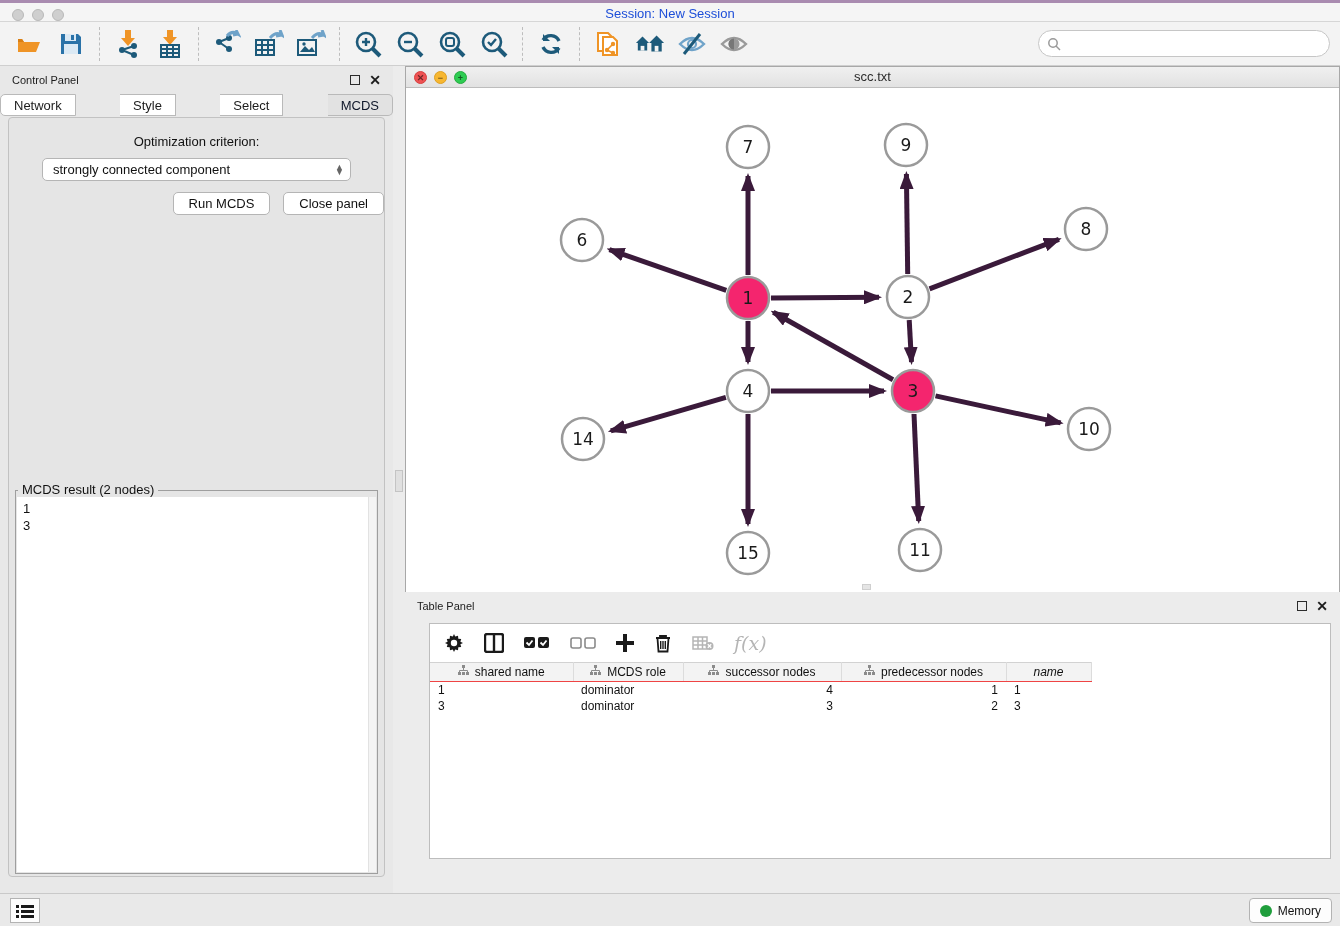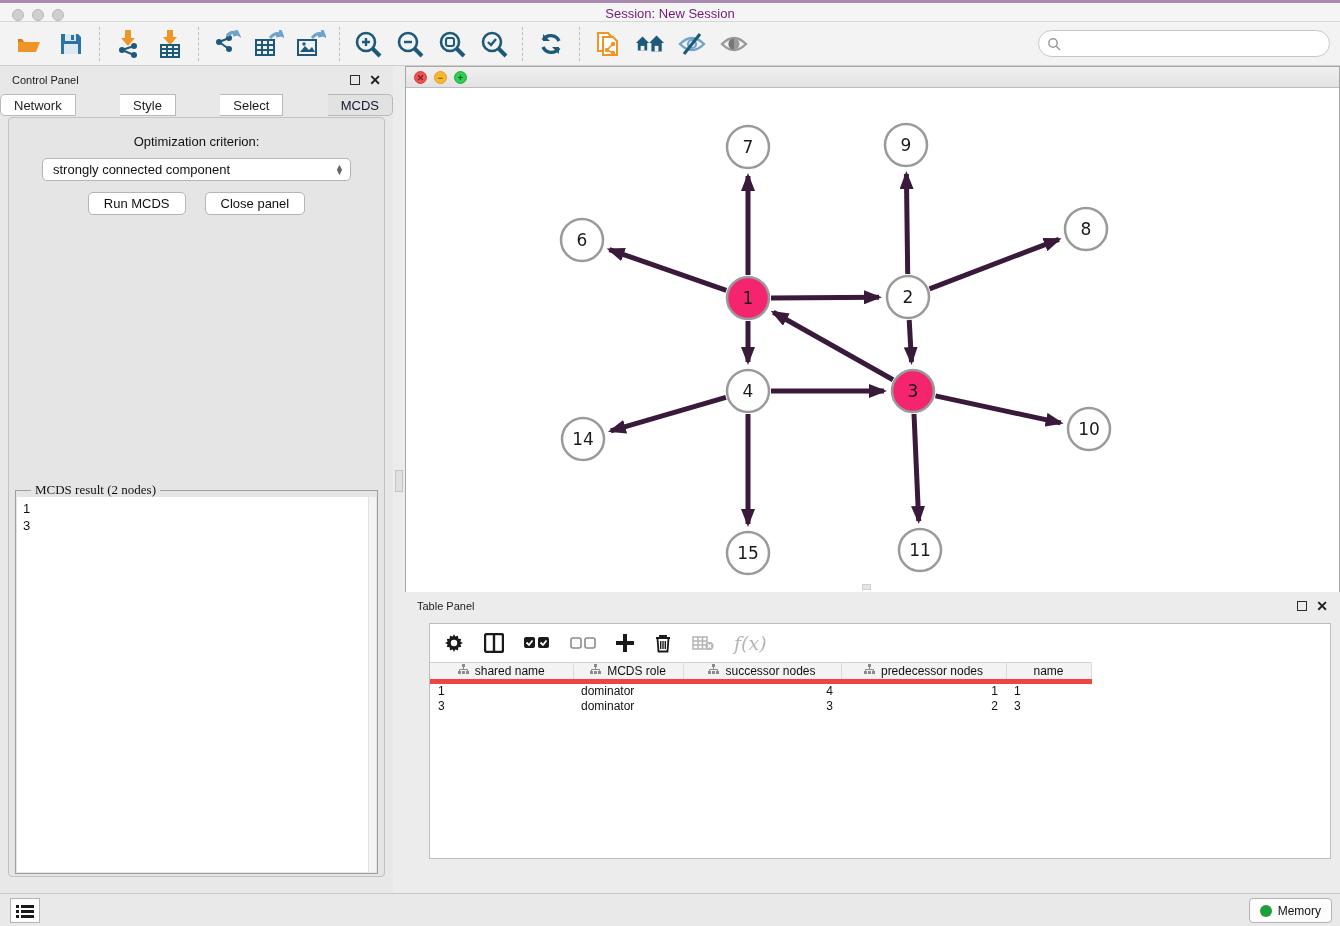--- a/index.html
+++ b/index.html
@@ -5,21 +5,21 @@
   * { box-sizing: border-box; margin: 0; padding: 0; }
   html,body { width:1340px; height:926px; }
   body { font-family:"Liberation Sans", sans-serif; background:#e8e8e8; position:relative; overflow:hidden; }
 
   
   .titlebar { position:absolute; left:0; top:0; width:1340px; height:22px;
     background:#f5f5f5; border-top:3px solid #a98bb0; border-bottom:1px solid #d6d6d6; }
   .traffic { position:absolute; left:12px; top:6px; display:flex; gap:8px; }
   .tl { width:12px; height:12px; border-radius:50%; background:#cfcfcf; border:1px solid #b9b9b9; }
   .titlebar .win-title { position:absolute; left:0; right:0; top:3px; text-align:center;
-    font-size:13px; color:#701a75; }
+    font-size:13px; color:#1d4ed8; }
 
   
   .toolbar { position:absolute; left:0; top:22px; width:1340px; height:44px;
     background:#f3f3f3; border-bottom:1px solid #cfcfcf; display:flex; align-items:center; padding-left:8px; }
   .tbi { width:30px; height:30px; display:flex; align-items:center; justify-content:center; margin:0 6px; }
   .tbsep { width:0; height:34px; border-left:1px dashed #bdbdbd; margin:0 7px; }
   .searchbox { position:absolute; right:10px; top:8px; width:292px; height:27px; background:#fff;
     border:1px solid #c6c6c6; border-radius:14px; display:flex; align-items:center; padding-left:8px; }
   .searchbox input { border:none; outline:none; flex:1; height:20px; font-size:13px; background:transparent; }
 
@@ -35,27 +35,27 @@
   .seg:first-child { border-left:1px solid #b9b9b9; border-radius:5px 0 0 5px; }
   .seg:last-child { border-radius:0 5px 5px 0; }
   .seg.active { background:#e2e2e2; color:#0f172a; }
   .cp-content { position:absolute; left:8px; right:8px; top:49px; bottom:16px;
     border:1px solid #c2c2c2; border-radius:4px; background:#e5e5e5; margin-top:2px; }
   .opt-label { text-align:center; font-size:13px; color:#111; margin-top:16px; }
   .dropdown { margin:9px auto 0; width:309px; height:23px; background:#fff; border:1px solid #b5b5b5;
     border-radius:5px; display:flex; align-items:center; padding:0 6px 0 10px; font-size:13px; color:#111; }
   .dropdown .dd-label { flex:1; }
   .stepper { display:flex; flex-direction:column; line-height:5px; color:#666; font-size:9px; }
-  .btn-row { display:flex; justify-content:center; gap:19px; margin-top:11px; }
+  .btn-row { display:flex; justify-content:flex-end; gap:13px; margin-top:11px; }
   .pbtn { background:#fff; border:1px solid #b5b5b5; border-radius:5px; height:23px;
     padding:0 15px; font-size:13px; color:#111; font-family:"Liberation Sans",sans-serif; }
   .result-group { position:absolute; left:6px; right:6px; top:372px; bottom:2px;
     border:1px solid #9e9e9e; margin:0 0 0 0; }
-  .result-legend { position:absolute; top:-9px; left:15px; background:#e5e5e5; padding:0 4px;
-    font-size:13px; color:#111;font-family:Liberation Serif, serif; }
+  .result-legend { position:absolute; top:-9px; left:2px; background:#e5e5e5; padding:0 4px;
+    font-size:13px; color:#111; }
   .result-area { position:absolute; left:1px; right:9px; top:6px; bottom:1px; background:#fff; }
   .result-scroll { position:absolute; right:1px; top:6px; bottom:1px; width:8px; background:#f4f4f4; border-left:1px solid #e2e2e2; }
   .result-area .rline { font-size:13px; color:#111; padding-left:6px; line-height:17px; }
   .result-area .rline:first-child { padding-top:3px; }
 
   
   .vsplit { position:absolute; left:393px; top:66px; width:12px; height:827px; background:#ececec; }
   .vsplit .grip { position:absolute; left:2px; top:404px; width:8px; height:22px; background:#e0e0e0; border:1px solid #c4c4c4; }
 
   
@@ -73,21 +73,21 @@
   .net-canvas { position:absolute; left:0; top:21px; width:933px; height:504px; background:#fff; }
   .net-grip { position:absolute; left:456px; bottom:1px; width:9px; height:6px; background:#e5e5e5; border:1px solid #cfcfcf; }
 
   
   .tpanel { position:absolute; left:405px; top:592px; width:935px; height:301px; background:#ececec; }
   .tp-inner { position:absolute; left:24px; right:9px; top:31px; height:236px; background:#fff; border:1px solid #bdbdbd; }
   .tp-toolbar { height:38px; display:flex; align-items:center; padding-left:14px; gap:20px; }
   .tp-ico { display:flex; align-items:center; justify-content:center; }
   .fx { font-family:"DejaVu Serif", serif; font-style:italic; font-size:19px; color:#b5b5b5; }
   .ttable { width:100%; border-collapse:collapse; }
-  .ttable th { background:#f3f3f3; border-top:1px solid #d2d2d2; border-bottom:5px solid #ef4444;
+  .ttable th { background:#f3f3f3; border-top:1px solid #d2d2d2; border-bottom:1px solid #ef4444;
     border-right:1px solid #dcdcdc; font-weight:normal; font-size:12px; color:#111; height:19px; padding:0 4px; }
   .th-flex { display:flex; align-items:center; justify-content:center; gap:6px; }
   .ttable td { font-size:12px; color:#111; height:16px; padding:0 8px; }
   .bottom-tabs { position:absolute; left:0; right:0; top:271px; display:flex; justify-content:center; }
 
   
   .statusbar { position:absolute; left:0; top:893px; width:1340px; height:46px; background:#e9e9e9;
     border-top:1px solid #c9c9c9;text-align:center; }
   .list-btn { position:absolute; left:10px; top:4px; width:30px; height:25px; background:#fdfdfd;
     border:1px solid #b3b3b3; display:flex; align-items:center; justify-content:center; }
@@ -287,20 +287,21 @@
     <div class="grip"></div>
   </div>
 
 <div class="netwin">
   <div class="net-titlebar">
     <div class="net-lights">
       <div class="nl red">✕</div>
       <div class="nl yellow">−</div>
       <div class="nl green">+</div>
     </div>
+    <div class="nt">scc.txt</div>
   </div>
   <div class="net-canvas">
     <svg id="graph-svg" width="933" height="504" viewBox="0 0 933 504">
         <defs>
           <marker id="arr" markerUnits="userSpaceOnUse" markerWidth="18" markerHeight="14" refX="15" refY="7" orient="auto">
             <path d="M0,0 L18,7 L0,14 Z" fill="#3a1a3a"></path>
           </marker>
         </defs>
         <line x1="342.0" y1="187.0" x2="342.0" y2="88.0" stroke="#3a1a3a" stroke-width="5" marker-end="url(#arr)"></line>
         <line x1="320.3" y1="202.4" x2="203.4" y2="161.6" stroke="#3a1a3a" stroke-width="5" marker-end="url(#arr)"></line>
@@ -478,21 +479,21 @@
                       <rect x="4" y="0" width="3" height="3"></rect>
                       <rect x="0" y="7" width="3" height="3"></rect>
                       <rect x="4" y="7" width="3" height="3"></rect>
                       <rect x="8" y="7" width="3" height="3"></rect>
                     </g>
                     <path d="M5.5 3 v2.5 M1.5 7 v-1.5 h8 v1.5" stroke="#8b8b8b" stroke-width="1" fill="none"></path>
                   </svg></span>
                 <span>predecessor nodes</span>
               </span>
             </th>
-            <th style="width: 85px;">
+            <th style="width: 85px; font-style: italic;">
               <span class="th-flex">
                 <span>name</span>
               </span>
             </th>
             <th style="border: none; background: rgb(255, 255, 255);"></th>
           </tr>
         </thead>
       <tbody id="table-body">
           <tr>
             <td style="text-align: left;">1</td>

